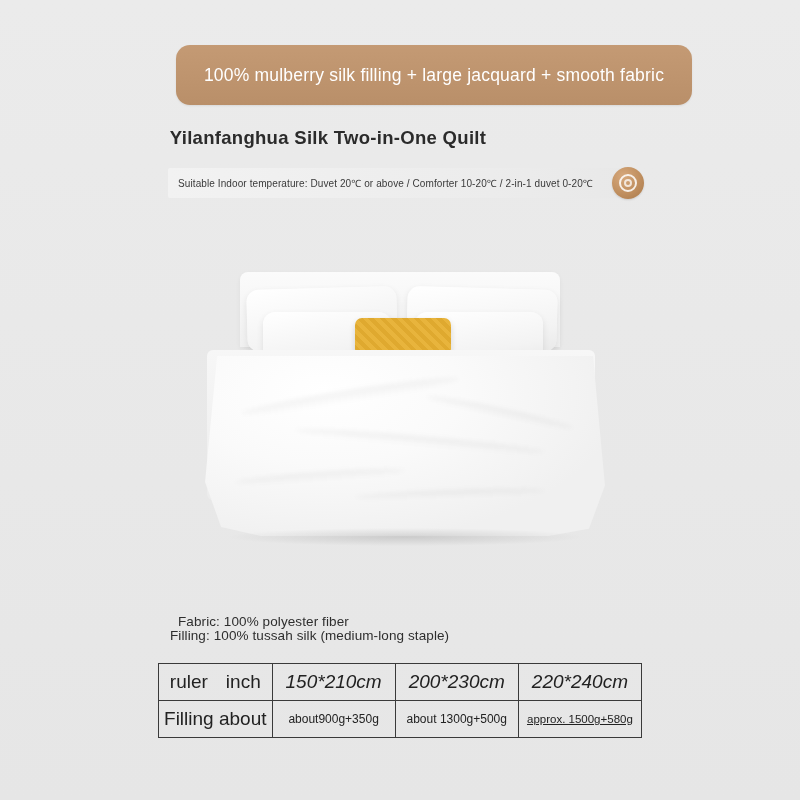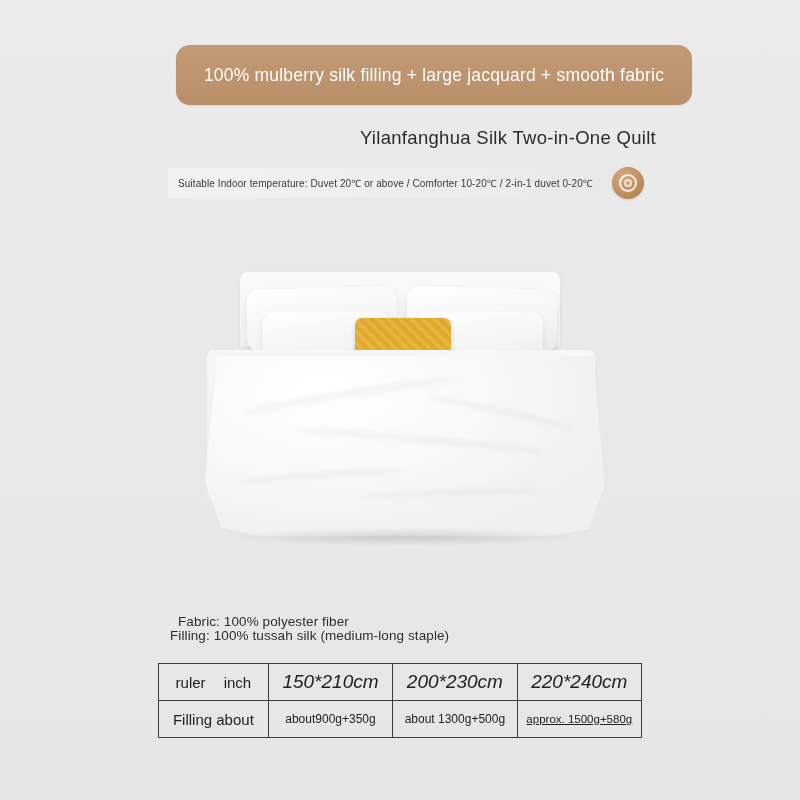--- a/index.html
+++ b/index.html
@@ -44,25 +44,25 @@
     text-align: center;
     white-space: nowrap;
   }
 
   
   .product-title {
     position: absolute;
     left: 0;
     top: 127px;
     width: 656px;
-    text-align: right;
+    text-align: center;
     font-size: 18.5px;
     color: #2b2b2b;
     letter-spacing: 0.3px;
-    font-weight: 400;
+    font-weight: 700;
   }
 
   
   .temp-strip {
     position: absolute;
     left: 168px;
     top: 168px;
     width: 464px;
     height: 30px;
     background: linear-gradient(90deg,#f2f2f2 0%, #ececec 70%, #e8e8e8 100%);
@@ -226,21 +226,21 @@
   .spec-table td {
     border: 1px solid #3a3a3a;
     height: 36px;
     text-align: center;
     font-size: 12.5px;
     color: #222;
     padding: 0 4px;
   }
   .spec-table td.label {
     width: 112px;
-    font-size: 15px;
+    font-size: 19px;
   }
   .spec-table td.label .ruler-row {
     display: flex;
     justify-content: center;
     gap: 18px;
   }
   .spec-table td.size {
     width: 124px;
     font-size: 19px;
     font-style: italic;

